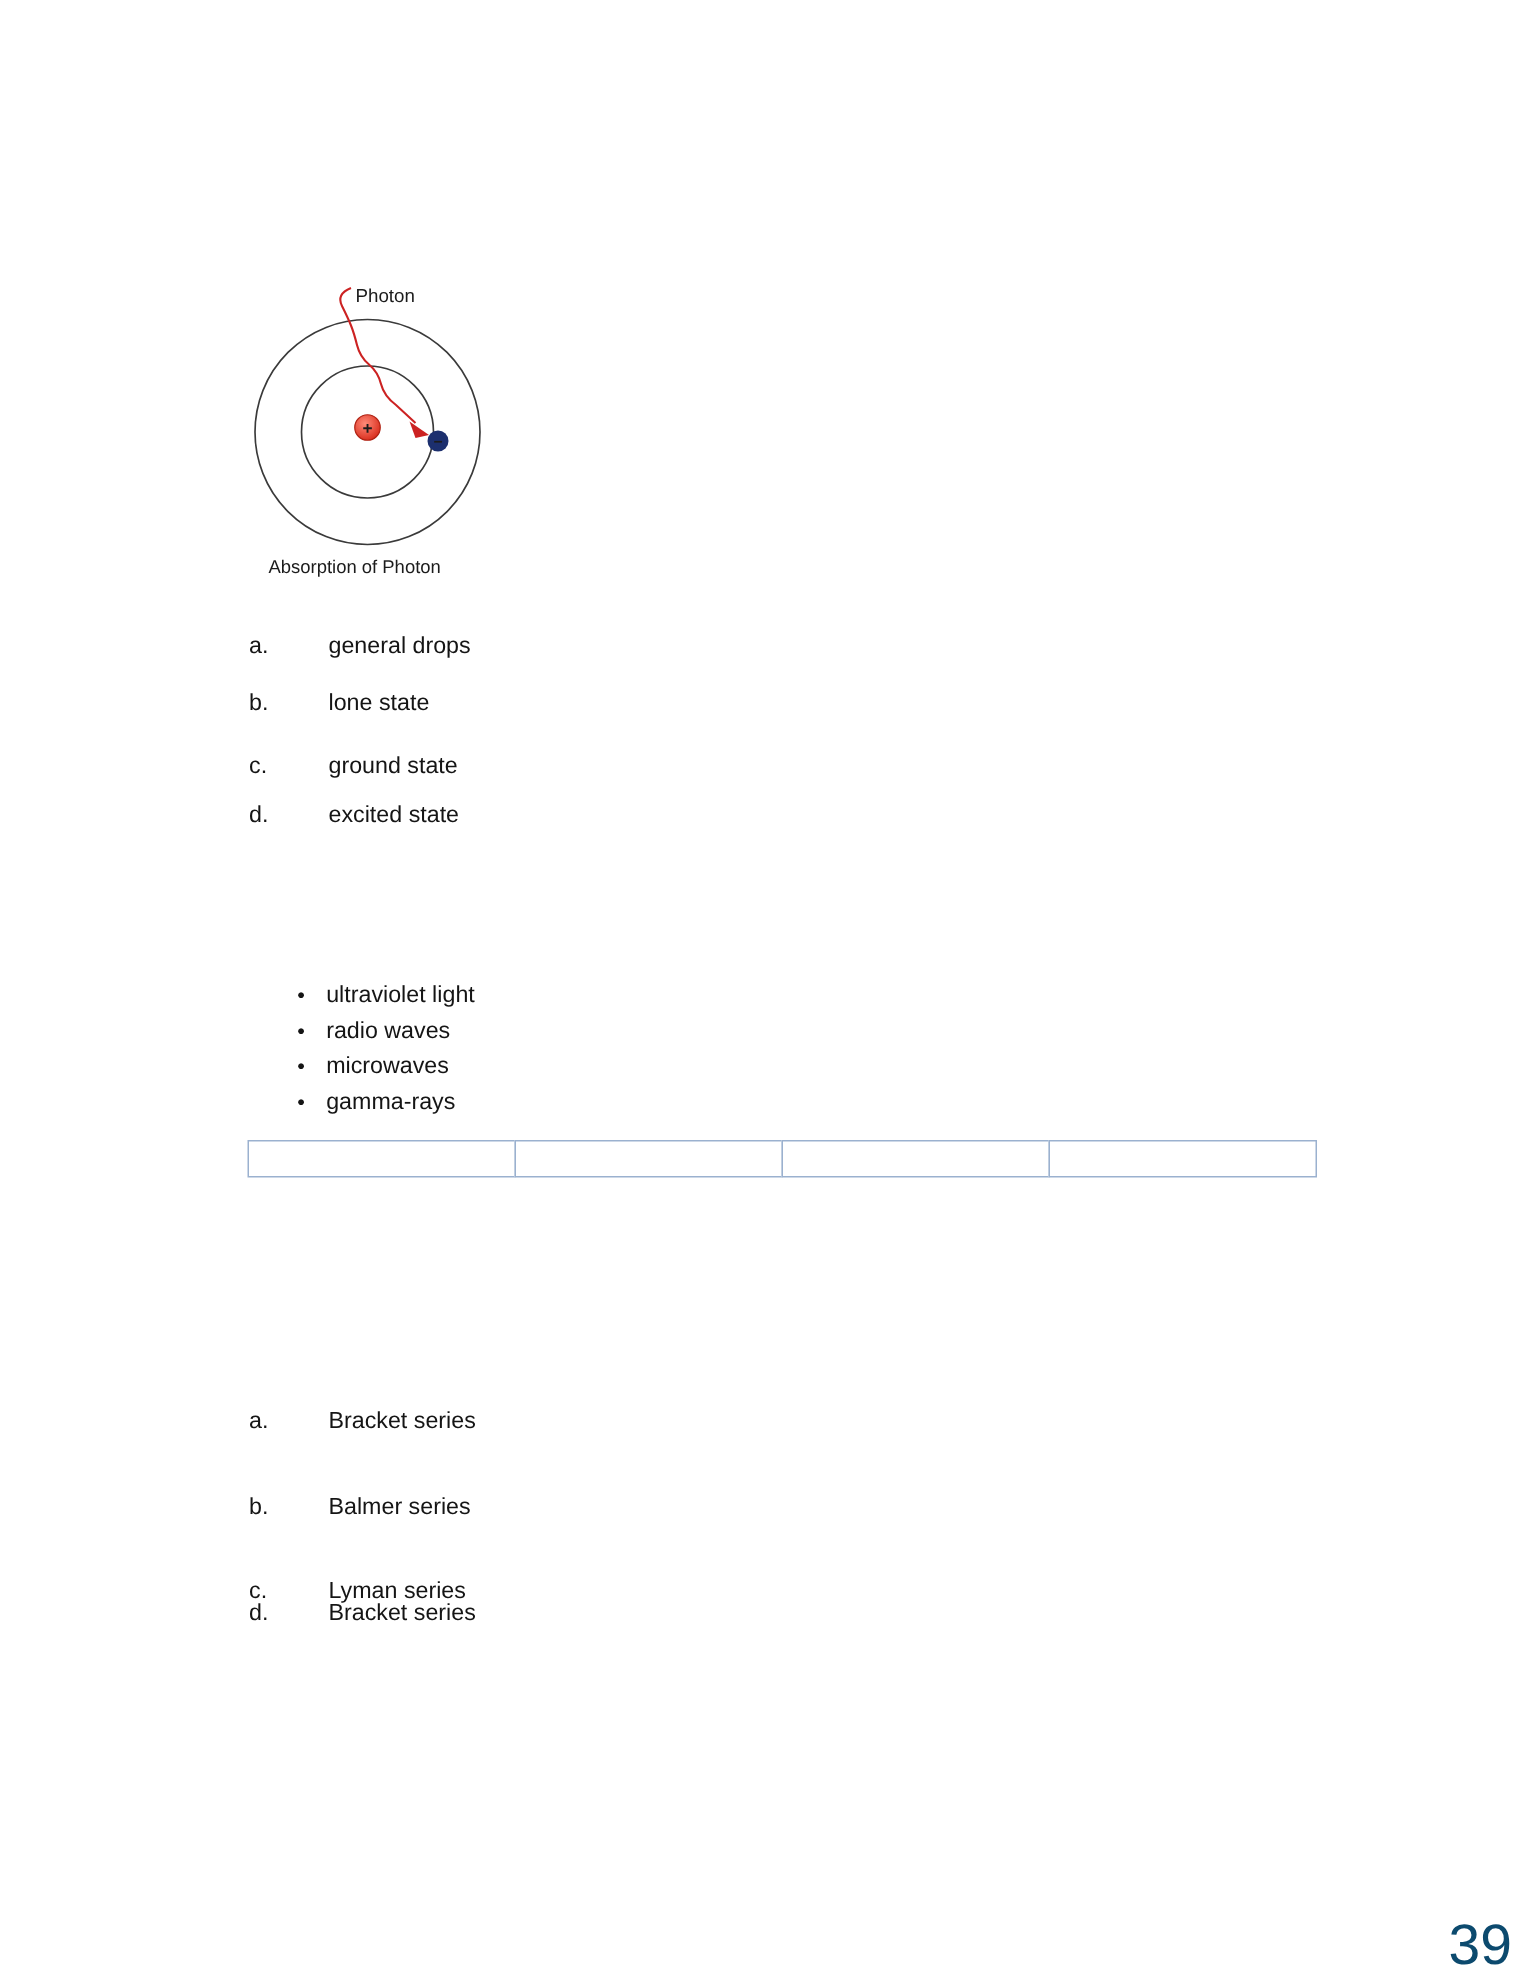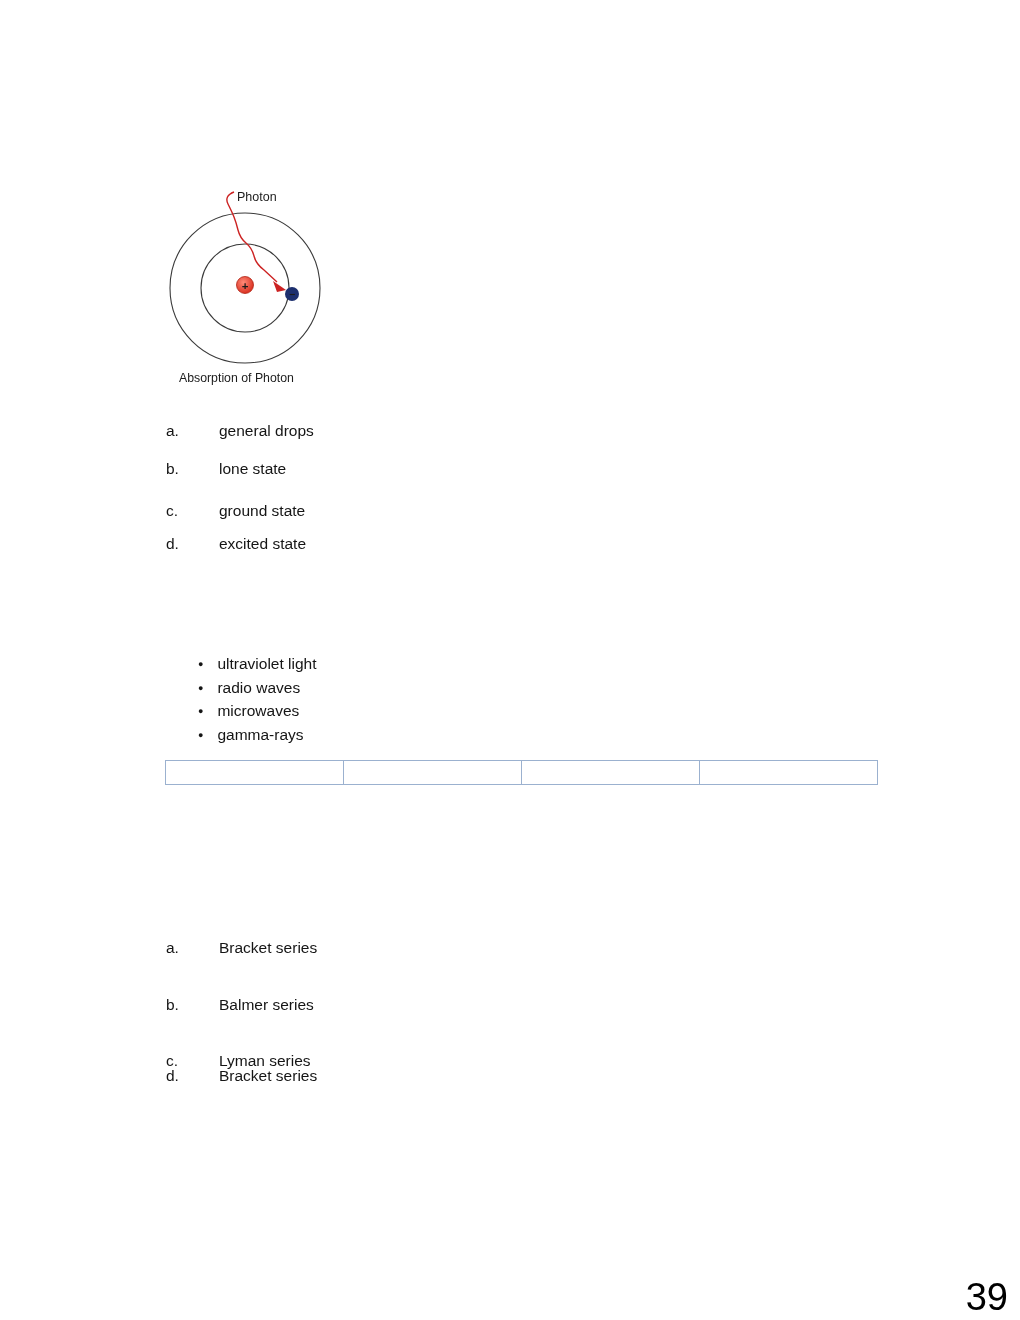--- a/index.html
+++ b/index.html
@@ -18,21 +18,21 @@
   .bullets .dot { display:inline-block; font-size:9px; vertical-align:2px; margin-right:14px; }
   .anstable { position:absolute; left:165px; top:760px; display:flex; }
   .anstable .cell {
     width:179px; height:25px; border:1px solid #9bb1cf; margin-left:-1px;
     background:#ffffff; font-size:14px; line-height:23px; padding:0 4px;
   }
   .anstable .cell:first-child { margin-left:0; }
   .diagram { position:absolute; left:158px; top:186px; }
   .diagram text { font-family:"Liberation Sans", sans-serif; fill:#1c1c1c; }
   .pagenum {
-    position:absolute; right:12px; top:1276px; font-size:38px; color:#000000;
+    position:absolute; right:12px; top:1276px; font-size:38px; color:#0c4a6e;
   }
 </style>
 </head>
 <body>
 
 <div class="page">
 
 
   <svg class="diagram" width="180" height="210" viewBox="0 0 180 210">
     <defs>

